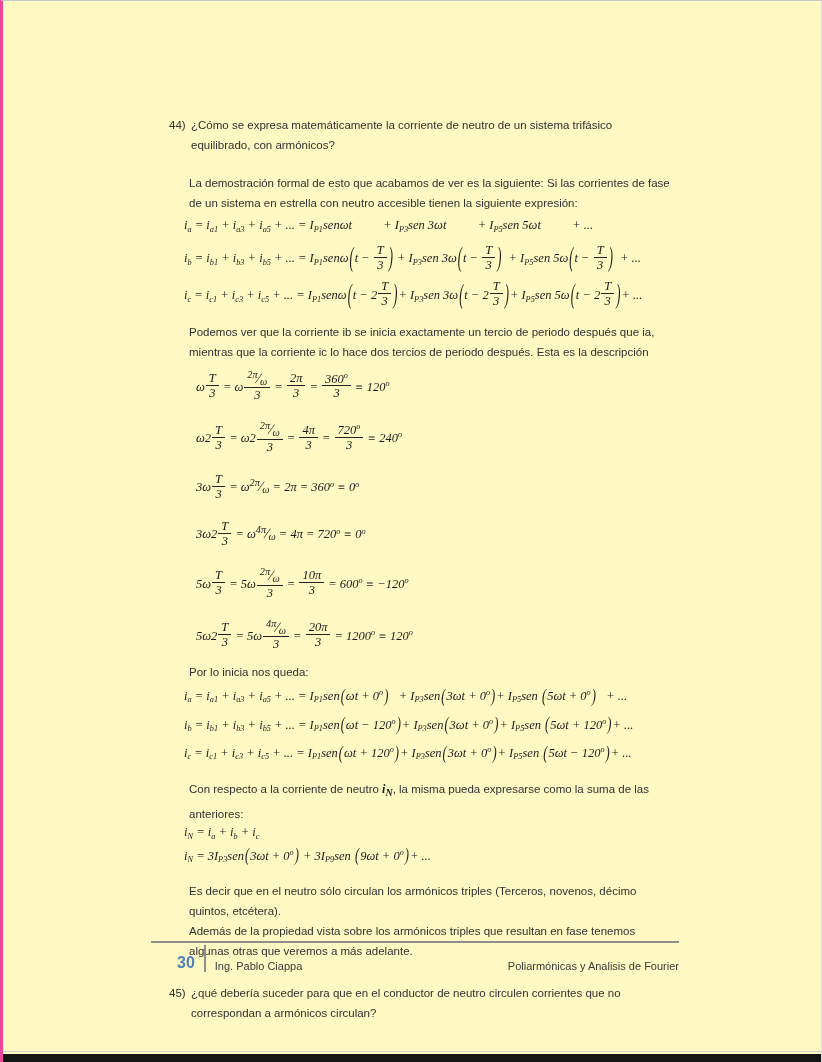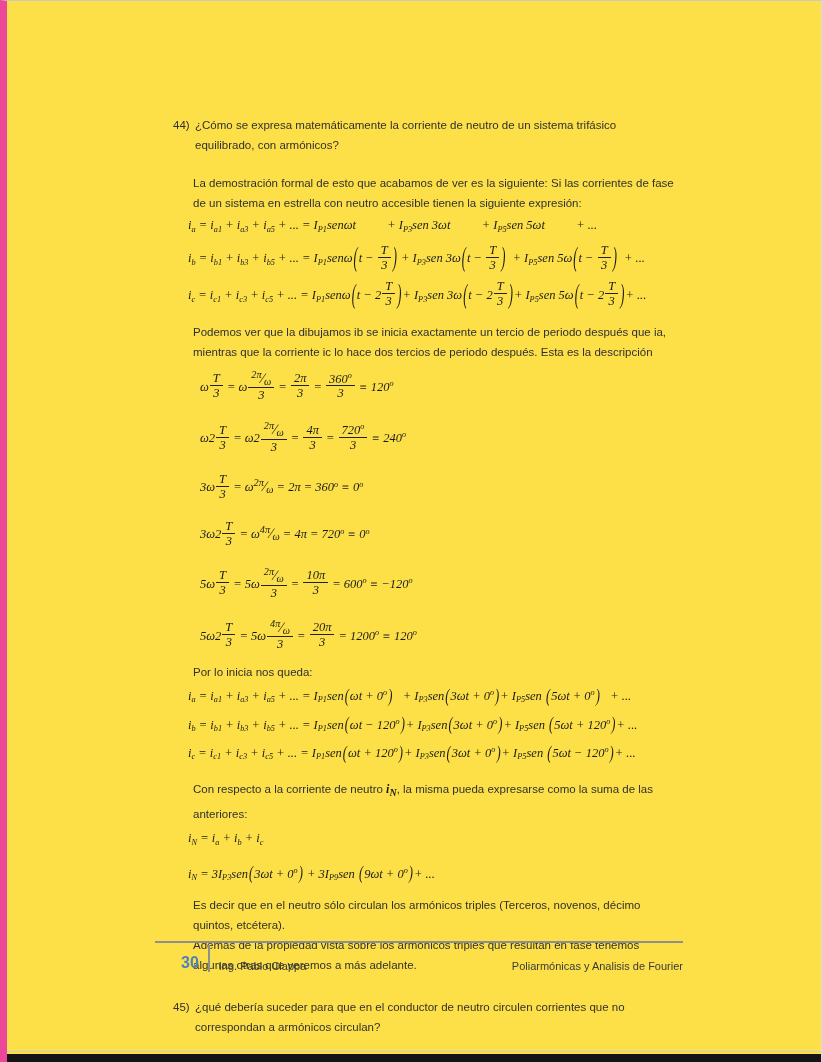--- a/index.html
+++ b/index.html
@@ -1,35 +1,35 @@
 <!DOCTYPE html>
 <html><head>
 <meta charset="utf-8">
 <style>
   html,body{margin:0;padding:0;background:#fff;}
   body{width:822px;height:1062px;position:relative;overflow:hidden;
        font-family:"Liberation Sans",sans-serif;color:#303030;}
-  .page{position:absolute;inset:0;background:#fde047;
-        border-top:1px solid #c9c9c9;border-left:7px solid #ec4899;border-right:1px solid #dcdcdc;}
+  .page{position:absolute;inset:0;background:#fef9c3;
+        border-top:1px solid #c9c9c9;border-left:3px solid #ec4899;border-right:1px solid #dcdcdc;}
   .content{position:absolute;left:148px;top:114px;width:540px;}
   .qitem{display:flex;font-size:11.5px;line-height:20px;}
   .qnum{width:22px;flex:none;margin-left:18px;}
   .qtext{flex:1;}
   .para{margin-left:38px;font-size:11.5px;line-height:20px;}
   .para-line{white-space:nowrap;}
   .gap18{height:18px;}
   .gap22{height:22px;}
 
   
   .math{font-family:"Liberation Serif",serif;font-style:italic;color:#1b1b1b;font-size:12.5px;}
   .peq{margin-left:33px;line-height:33px;white-space:nowrap;}
   .peq-first{line-height:24px;}
   .deq{margin-left:45px;padding:9px 0;white-space:nowrap;}
   .feq{margin-left:33px;line-height:21px;white-space:nowrap;}
-  .neq{margin-left:33px;line-height:28px;white-space:nowrap;}
+  .neq{margin-left:33px;line-height:16px;white-space:nowrap;}
   .math sub{font-size:.66em;vertical-align:-.35em;letter-spacing:0;}
   .math sup{font-size:.66em;vertical-align:.55em;}
   .frac{display:inline-block;vertical-align:middle;text-align:center;line-height:1.12;
         transform:translateY(-2px);margin:0 1px;}
   .frac .num{display:block;padding:0 3px;}
   .frac .den{display:block;border-top:1px solid #222;padding:0 3px;}
   .dfrac{white-space:nowrap;}
   .dfrac .dn{font-size:.82em;vertical-align:.5em;}
   .dfrac .dsl{font-size:1.15em;}
   .dfrac .dd{font-size:.82em;vertical-align:-.2em;}
@@ -71,21 +71,21 @@
       <div class="para-line">de un sistema en estrella con neutro accesible tienen la siguiente expresión:</div>
     </div>
 
     <div>
       <div class="math peq peq-first">i<sub>a</sub> = i<sub>a1</sub> + i<sub>a3</sub> + i<sub>a5</sub> + ... = I<sub>P1</sub>senωt   + I<sub>P3</sub>sen 3ωt   + I<sub>P5</sub>sen 5ωt   + ...</div>
       <div class="math peq">i<sub>b</sub> = i<sub>b1</sub> + i<sub>b3</sub> + i<sub>b5</sub> + ... = I<sub>P1</sub>senω<span class="bp tall">(</span>t − <span class="frac"><span class="num">T</span><span class="den">3</span></span><span class="bp tall">)</span> + I<sub>P3</sub>sen 3ω<span class="bp tall">(</span>t − <span class="frac"><span class="num">T</span><span class="den">3</span></span><span class="bp tall">)</span> + I<sub>P5</sub>sen 5ω<span class="bp tall">(</span>t − <span class="frac"><span class="num">T</span><span class="den">3</span></span><span class="bp tall">)</span> + ...</div>
       <div class="math peq">i<sub>c</sub> = i<sub>c1</sub> + i<sub>c3</sub> + i<sub>c5</sub> + ... = I<sub>P1</sub>senω<span class="bp tall">(</span>t − 2<span class="frac"><span class="num">T</span><span class="den">3</span></span><span class="bp tall">)</span>+ I<sub>P3</sub>sen 3ω<span class="bp tall">(</span>t − 2<span class="frac"><span class="num">T</span><span class="den">3</span></span><span class="bp tall">)</span>+ I<sub>P5</sub>sen 5ω<span class="bp tall">(</span>t − 2<span class="frac"><span class="num">T</span><span class="den">3</span></span><span class="bp tall">)</span>+ ...</div>
     </div>
 
     <div class="para" style="margin-top:6px;">
-      <div class="para-line">Podemos ver que la dibujamos ib se inicia exactamente un tercio de periodo después que ia,</div>
+      <div class="para-line">Podemos ver que la corriente ib se inicia exactamente un tercio de periodo después que ia,</div>
       <div class="para-line">mientras que la corriente ic lo hace dos tercios de periodo después. Esta es la descripción</div>
     </div>
 
     <div>
       <div class="math deq">ω<span class="frac"><span class="num">T</span><span class="den">3</span></span> = ω<span class="frac"><span class="num"><span class="dfrac"><span class="dn">2π</span><span class="dsl">∕</span><span class="dd">ω</span></span></span><span class="den">3</span></span> = <span class="frac"><span class="num">2π</span><span class="den">3</span></span> = <span class="frac"><span class="num">360<sup>o</sup></span><span class="den">3</span></span> ≡ 120<sup>o</sup></div>
       <div class="math deq">ω2<span class="frac"><span class="num">T</span><span class="den">3</span></span> = ω2<span class="frac"><span class="num"><span class="dfrac"><span class="dn">2π</span><span class="dsl">∕</span><span class="dd">ω</span></span></span><span class="den">3</span></span> = <span class="frac"><span class="num">4π</span><span class="den">3</span></span> = <span class="frac"><span class="num">720<sup>o</sup></span><span class="den">3</span></span> ≡ 240<sup>o</sup></div>
       <div class="math deq">3ω<span class="frac"><span class="num">T</span><span class="den">3</span></span> = ω<span class="dfrac"><span class="dn">2π</span><span class="dsl">∕</span><span class="dd">ω</span></span> = 2π = 360<sup>o</sup> ≡ 0<sup>o</sup></div>
       <div class="math deq">3ω2<span class="frac"><span class="num">T</span><span class="den">3</span></span> = ω<span class="dfrac"><span class="dn">4π</span><span class="dsl">∕</span><span class="dd">ω</span></span> = 4π = 720<sup>o</sup> ≡ 0<sup>o</sup></div>
       <div class="math deq">5ω<span class="frac"><span class="num">T</span><span class="den">3</span></span> = 5ω<span class="frac"><span class="num"><span class="dfrac"><span class="dn">2π</span><span class="dsl">∕</span><span class="dd">ω</span></span></span><span class="den">3</span></span> = <span class="frac"><span class="num">10π</span><span class="den">3</span></span> = 600<sup>o</sup> ≡ −120<sup>o</sup></div>
       <div class="math deq">5ω2<span class="frac"><span class="num">T</span><span class="den">3</span></span> = 5ω<span class="frac"><span class="num"><span class="dfrac"><span class="dn">4π</span><span class="dsl">∕</span><span class="dd">ω</span></span></span><span class="den">3</span></span> = <span class="frac"><span class="num">20π</span><span class="den">3</span></span> = 1200<sup>o</sup> ≡ 120<sup>o</sup></div>
@@ -104,21 +104,21 @@
         <span>Con respecto a la corriente de neutro </span><span class="mathinline">i<sub>N</sub></span><span>, la misma pueda expresarse como la suma de las</span>
       </div>
       <div class="para-line">anteriores:</div>
     </div>
 
     <div>
       <div class="math neq">i<sub>N</sub> = i<sub>a</sub> + i<sub>b</sub> + i<sub>c</sub></div>
       <div class="math neq">i<sub>N</sub> = 3I<sub>P3</sub>sen<span class="bp med">(</span>3ωt + 0<sup>o</sup><span class="bp med">)</span> + 3I<sub>P9</sub>sen <span class="bp med">(</span>9ωt + 0<sup>o</sup><span class="bp med">)</span>+ ...</div>
     </div>
 
-    <div class="para" style="margin-top:3px;">
+    <div class="para" style="margin-top:13px;">
       <div class="para-line">Es decir que en el neutro sólo circulan los armónicos triples (Terceros, novenos, décimo</div>
       <div class="para-line">quintos, etcétera).</div>
     </div>
 
     <div class="para">
       <div class="para-line">Además de la propiedad vista sobre los armónicos triples que resultan en fase tenemos</div>
       <div class="para-line">algunas otras que veremos a más adelante.</div>
     </div>
 
     <div class="gap22"></div>

